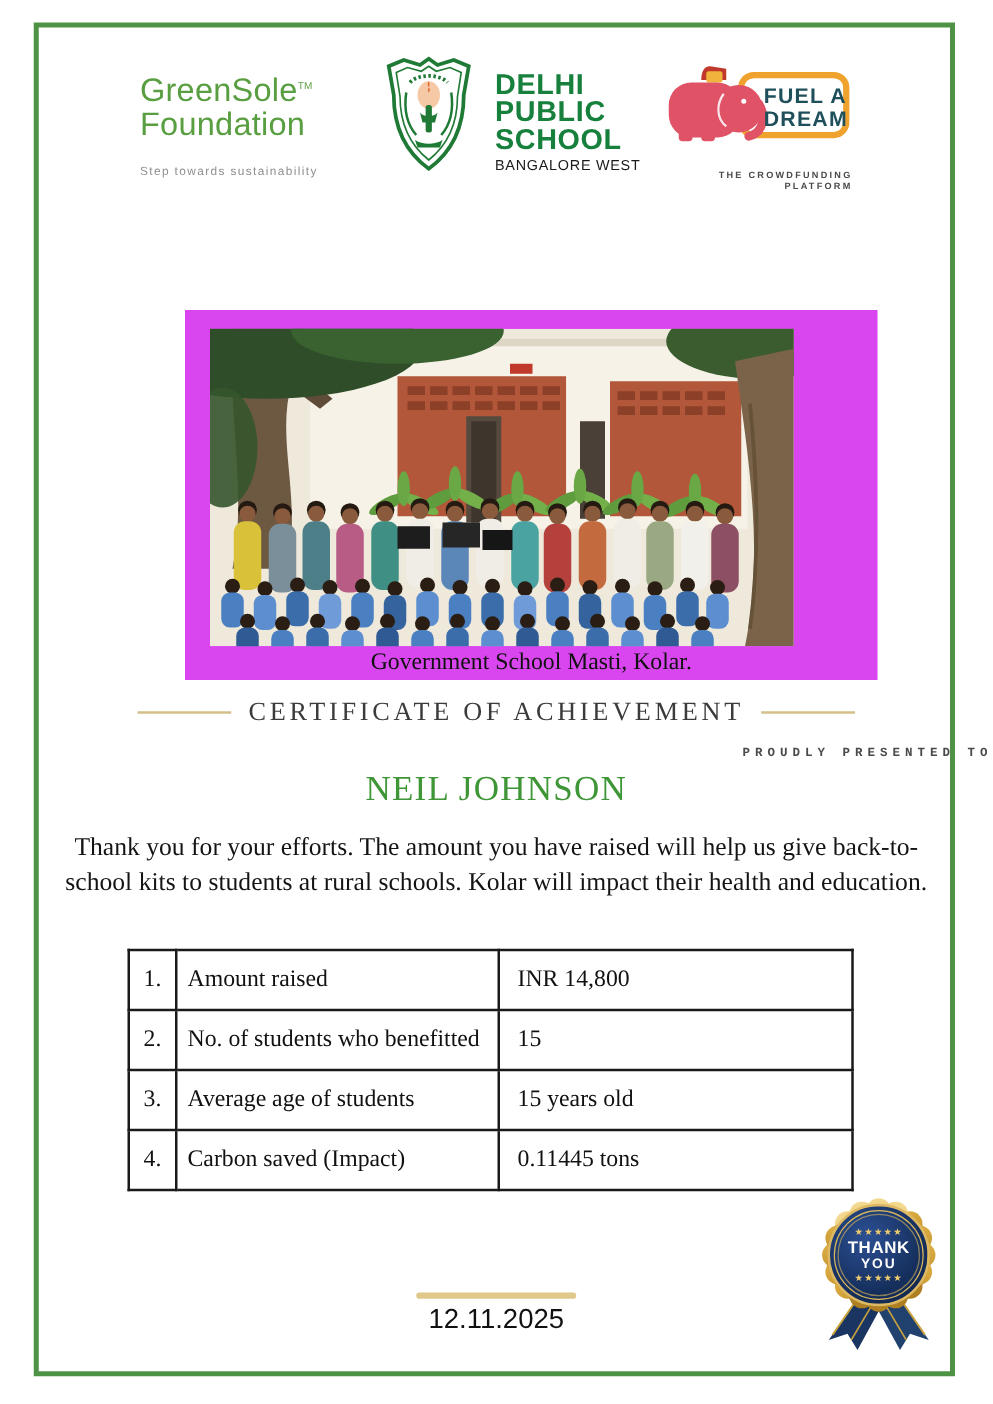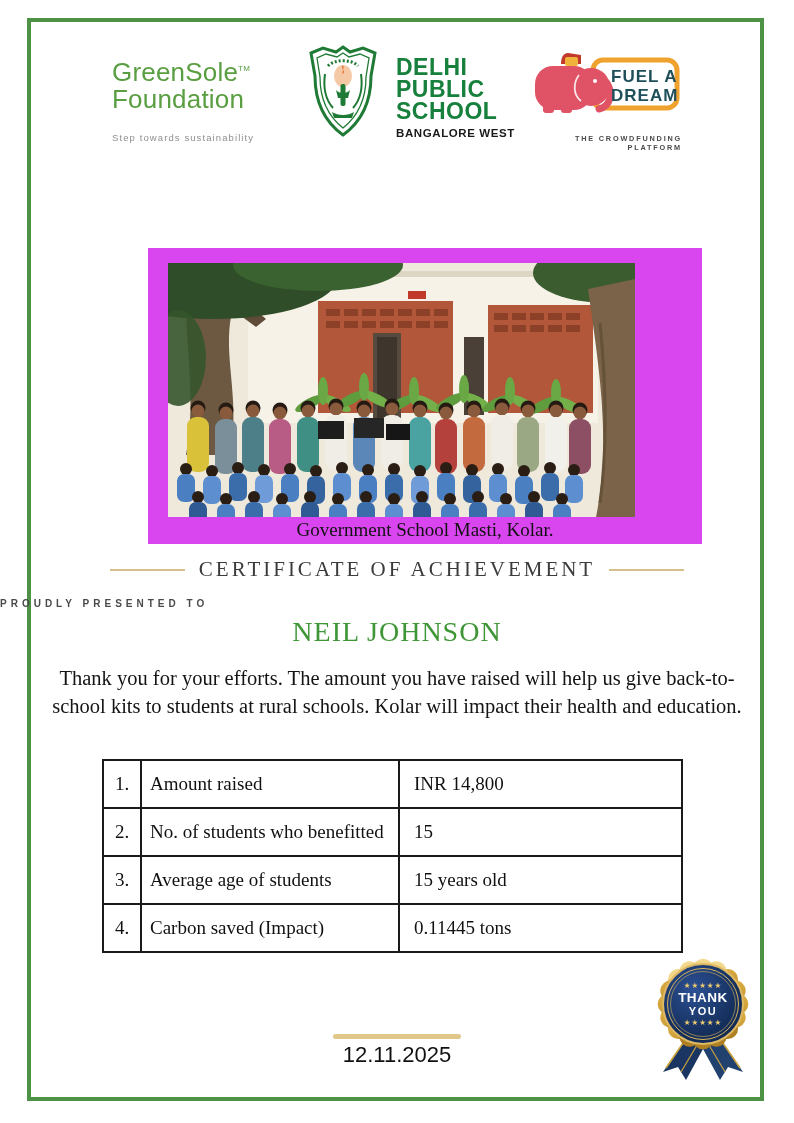--- a/index.html
+++ b/index.html
@@ -22,21 +22,21 @@
 
   
   .greensole { position: absolute; left: 112px; top: 55px; width: 160px; }
   .gs-line { font-size: 26px; line-height: 27px; color: #5a9e42; letter-spacing: 0.2px; }
   .gs-line sup { font-size: 8px; color: #5a9e42; vertical-align: super; }
   .gs-tagline { margin-top: 19px; font-size: 9.5px; color: #8f8f8f; letter-spacing: 1.1px; }
 
   .dps-shield { position: absolute; left: 308px; top: 44px; }
   .dps-text { position: absolute; left: 396px; top: 56px; }
   .dps-line { font-size: 23px; line-height: 22px; font-weight: 800; color: #17803C; letter-spacing: 0.5px; }
-  .dps-campus { margin-top: 5px; font-size: 11.5px; font-weight: 700; color: #1a1a1a; letter-spacing: 0.6px; }
+  .dps-campus { margin-top: 5px; font-size: 11.5px; font-weight: 400; color: #1a1a1a; letter-spacing: 0.6px; }
 
   .fuel { position: absolute; left: 534px; top: 52px; width: 148px; }
   .fuel-tagline { margin-top: 16px; text-align: right; font-size: 7.3px; color: #4a4a4a; letter-spacing: 1.8px; font-weight: 700; }
 
   
   .statement {
     position: absolute; left: 34px; right: 34px; top: 171px;
     text-align: center; color: #3C8F27;
     font-size: 14.5px; font-weight: 700; line-height: 20px;
   }
@@ -60,22 +60,22 @@
     position: absolute; left: 110px; right: 110px; top: 557px;
     display: flex; align-items: center; gap: 14px;
   }
   .heading-line { flex: 1; height: 2px; background: #D5C08B; }
   .heading-text {
     font-family: "Liberation Serif", serif;
     font-size: 21px; letter-spacing: 3px; color: #3B3B3B; white-space: nowrap;
   }
   .presented {
     position: absolute; left: 0; right: 0; top: 598px;
-    text-align: left; font-size: 10px; font-weight: 600;
-    letter-spacing: 4px; color: #4A4A4A;
+    text-align: right; font-size: 10px; font-weight: 600;
+    letter-spacing: 4px; color: #4A4A4A; font-family: Liberation Mono, monospace;
   }
   .recipient {
     position: absolute; left: 0; right: 0; top: 616px;
     text-align: center;
     font-family: "Liberation Serif", serif;
     font-size: 28px; letter-spacing: 1px; color: #3F9636;
   }
   .message {
     position: absolute; left: 38px; right: 38px; top: 664px;
     text-align: center;

